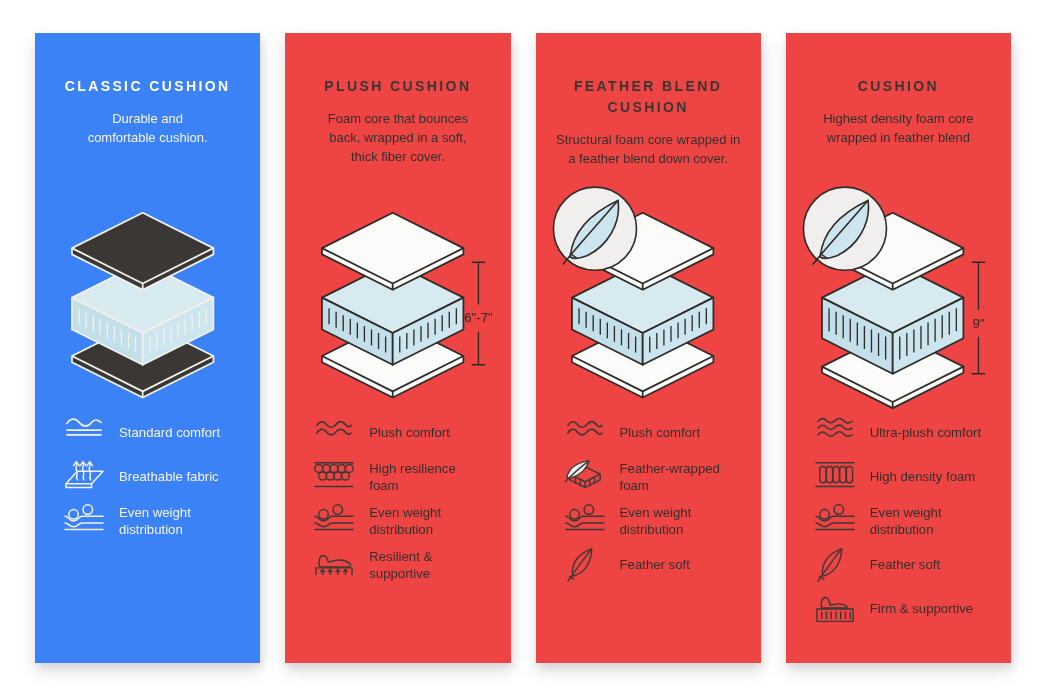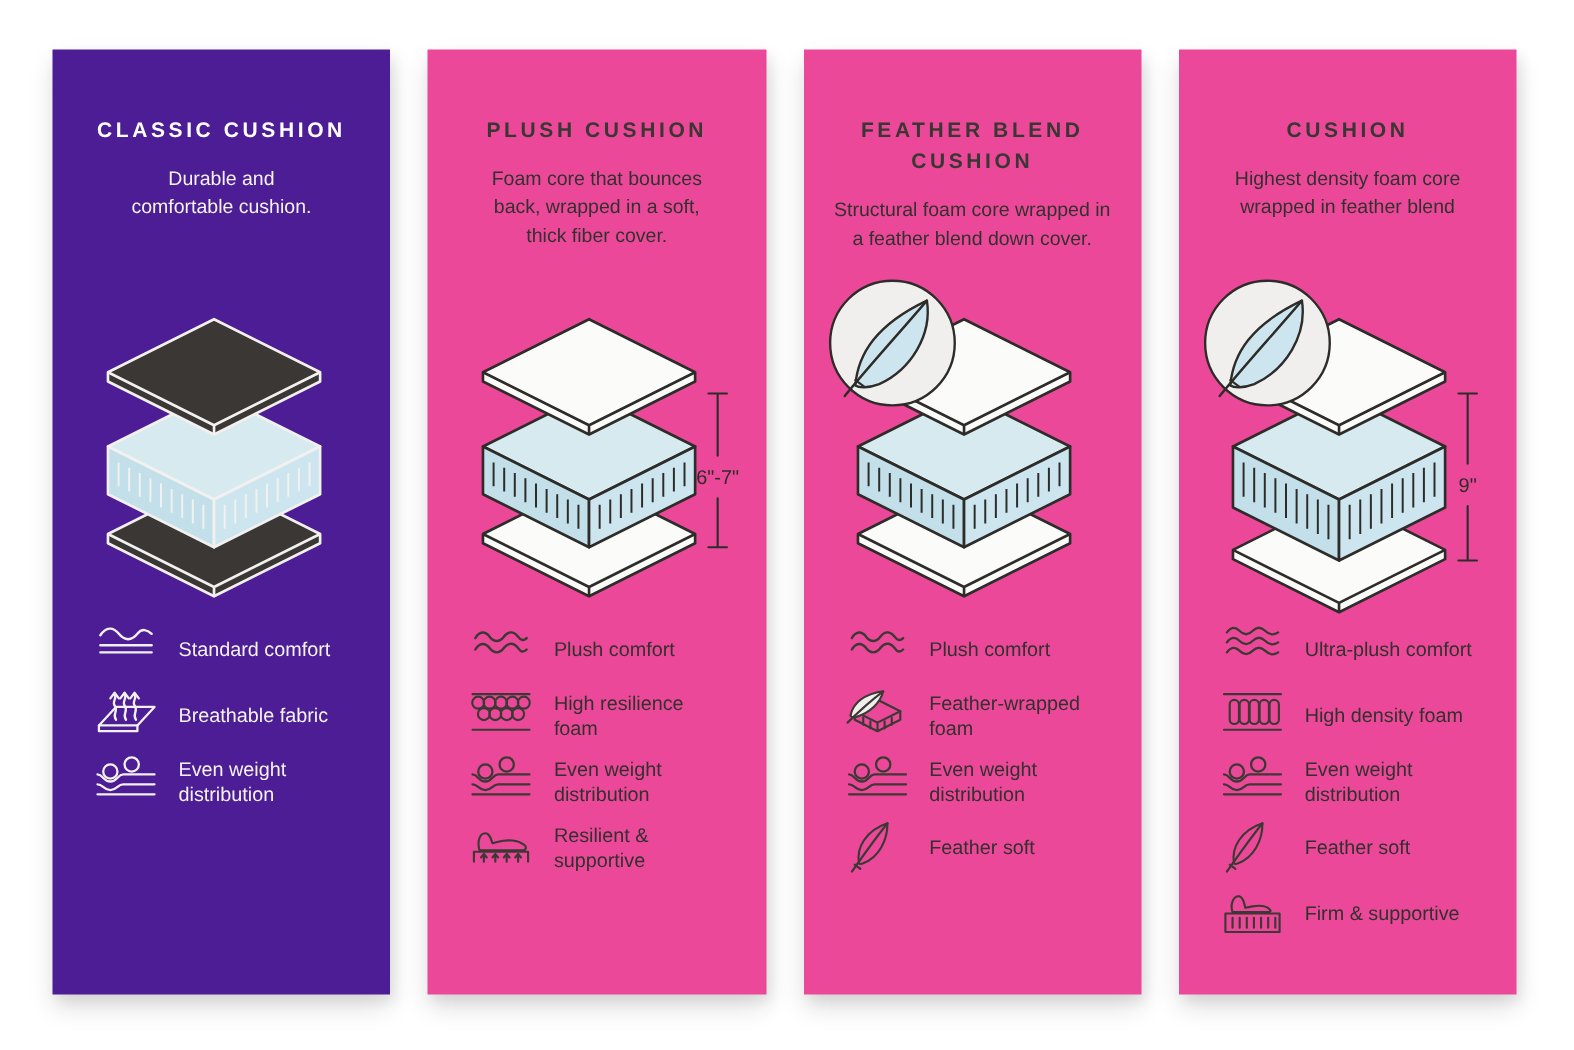--- a/index.html
+++ b/index.html
@@ -2,22 +2,22 @@
 <html><head>
 <meta charset="utf-8">
 <style>
   html,body{margin:0;padding:0;background:#ffffff;}
   body{width:1049px;height:700px;overflow:hidden;
        font-family:"Liberation Sans","DejaVu Sans",sans-serif;}
   .canvas{position:relative;width:1049px;height:700px;box-sizing:border-box;
           display:flex;gap:25px;padding:33px 38px 37px 35px;background:#ffffff;}
   .col{position:relative;flex:1 1 0;height:630px;
        box-shadow:0 8px 16px rgba(0,0,0,.13), 3px 4px 8px rgba(0,0,0,.07);}
-  .col-dark{background:#4c1d95;color:#f4f3f1;}
-  .col-light{background:#ec4899;color:#33312e;}
+  .col-dark{background:#3b82f6;color:#f4f3f1;}
+  .col-light{background:#ef4444;color:#33312e;}
   .col-title{margin:43px 8px 0;text-align:center;font-size:14px;font-weight:bold;
              letter-spacing:2.4px;line-height:1.5;}
   .col-dark .col-title{color:#ffffff;}
   .col-light .col-title{color:#3a3733;}
   .col-desc{margin:13px 6px 0;text-align:center;font-size:13px;line-height:1.45;}
   .line{display:block;}
   .illus{position:absolute;top:146px;left:0;right:0;display:flex;justify-content:center;}
   svg.cushion{width:198px;height:232px;
       --line:#2e2c29;--bg:#f0efed;--slab:#fbfbfa;
       --top:#d6eaf0;--sideL:#c3dfe9;--sideR:#cde5ee;}

